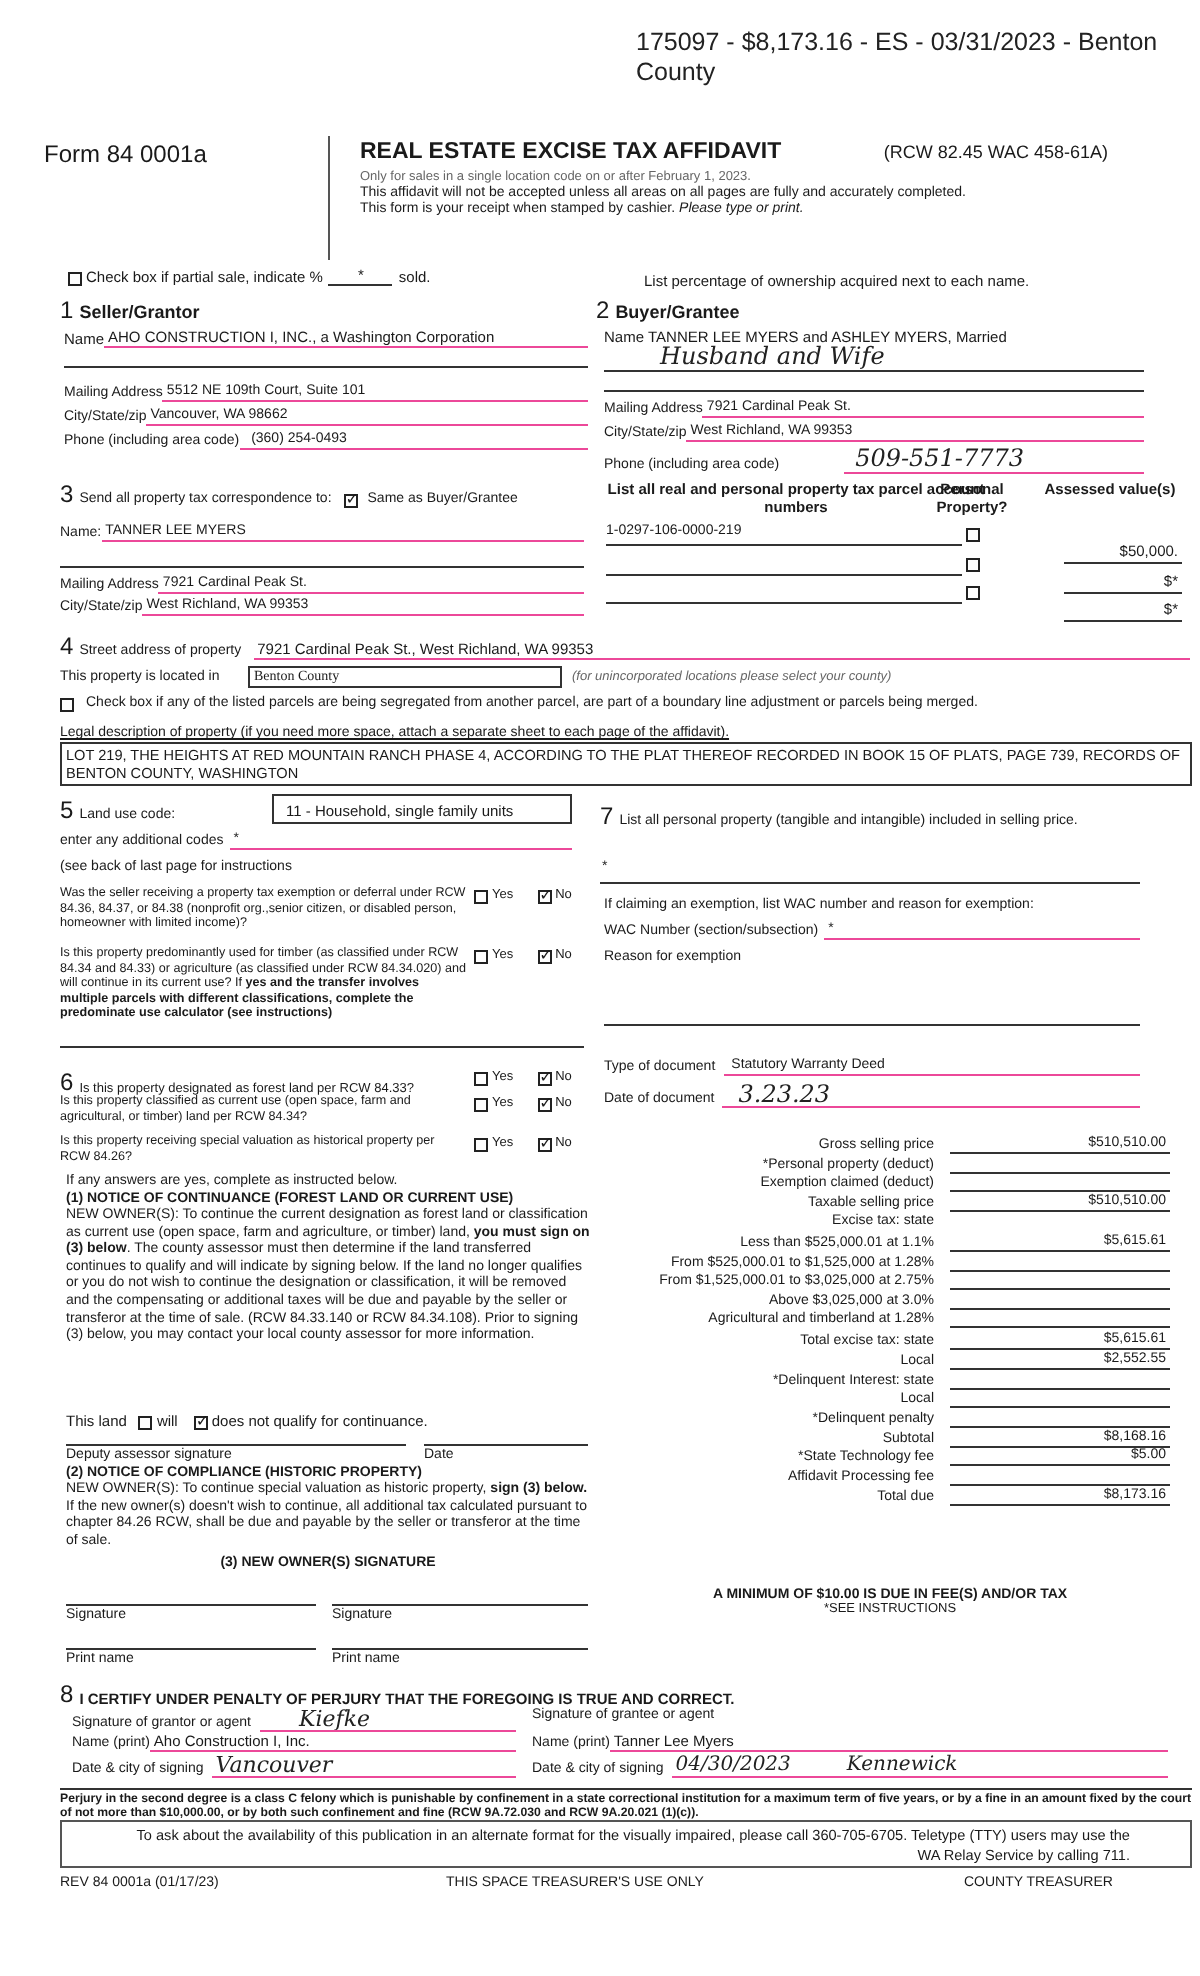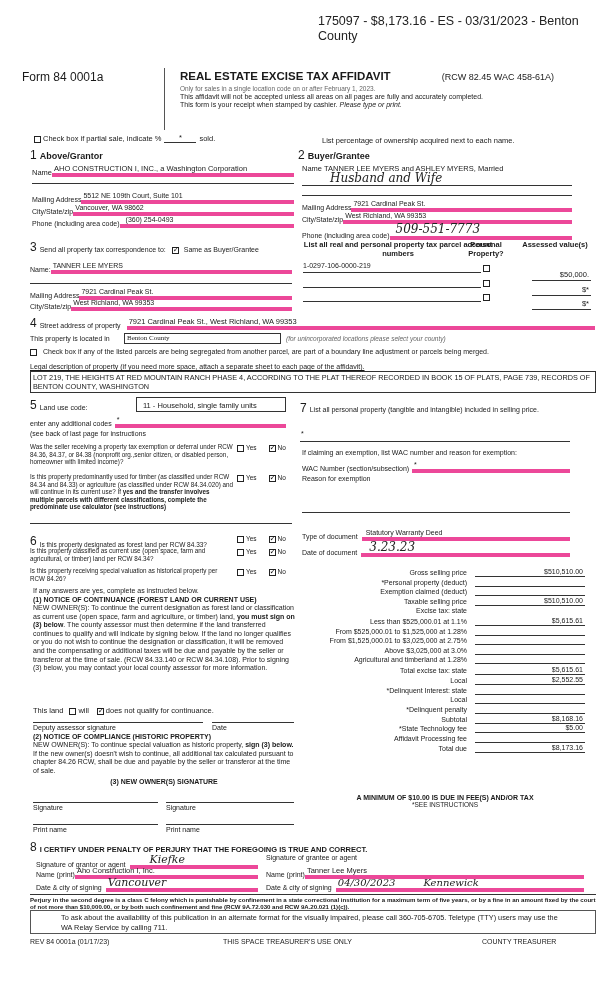--- a/index.html
+++ b/index.html
@@ -7,21 +7,21 @@
   body { font-family: "Liberation Sans", sans-serif; color: #1a1a1a; position: relative; font-size: 7px; line-height: 1.2; }
   .abs { position: absolute; }
   .ul { border-bottom: 1px solid #333; }
   .hand { font-family: "DejaVu Serif", serif; font-style: italic; color: #222; }
   .cb { display: inline-block; width: 7px; height: 7px; border: 1px solid #222; vertical-align: middle; position: relative; margin-right: 2px; }
   .cb.on::after { content: "✓"; position: absolute; left: 0px; top: -3px; font-size: 8px; line-height: 10px; }
   .b { font-weight: bold; }
   .sec-num { font-size: 12px; font-weight: normal; margin-right: 3px; }
   .row { position: absolute; display: flex; align-items: flex-end; }
   .lbl { white-space: nowrap; }
-  .fill { flex: 1; border-bottom: 4px solid #ec4899; padding-left: 2px; white-space: nowrap; overflow: hidden; }
+  .fill { flex: 1; border-bottom: 1px solid #ec4899; padding-left: 2px; white-space: nowrap; overflow: hidden; }
   .r { text-align: right; padding-right: 2px; }
   .tax-row { position: absolute; left: 300px; width: 290px; height: 11px; display: flex; align-items: flex-end; }
   .tax-lbl { width: 175px; text-align: right; padding-right: 8px; white-space: nowrap; }
   .tax-val { width: 110px; border-bottom: 1px solid #333; text-align: right; padding-right: 2px; }
   .para { position: absolute; font-size: 7px; line-height: 8.6px; }
 </style>
 </head>
 <body>
 
 <div class="abs" style="left:318px;top:14px;font-size:12.5px;color:#222;">175097 - $8,173.16 - ES - 03/31/2023 - Benton County</div>
@@ -43,21 +43,21 @@
 
 <div class="row" style="left:34px;top:133px;font-size:7.5px;">
   <span class="cb"></span>
   <span class="lbl">Check box if partial sale, indicate %</span>
   <span class="ul" style="width:32px;text-align:center;margin:0 3px;">*</span>
   <span class="lbl">sold.</span>
 </div>
 <div class="abs" style="left:322px;top:136px;font-size:7.5px;">List percentage of ownership acquired next to each name.</div>
 
 <div class="abs" style="left:30px;top:148px;font-size:9px;">
-  <span class="sec-num">1</span><b>Above/Grantor</b>
+  <span class="sec-num">1</span><b>Seller/Grantor</b>
 </div>
 <div class="row" style="left:32px;top:164px;width:262px;font-size:7.5px;">
   <span class="lbl">Name</span>
   <span class="fill">AHO CONSTRUCTION I, INC., a Washington Corporation</span>
 </div>
 <div class="abs ul" style="left:32px;top:183px;width:262px;"></div>
 <div class="row" style="left:32px;top:192px;width:262px;font-size:7px;">
   <span class="lbl">Mailing Address</span>
   <span class="fill">5512 NE 109th Court, Suite 101</span>
 </div>
@@ -82,21 +82,21 @@
 <div class="row" style="left:302px;top:200px;width:270px;font-size:7px;">
   <span class="lbl">Mailing Address</span>
   <span class="fill">7921 Cardinal Peak St.</span>
 </div>
 <div class="row" style="left:302px;top:212px;width:270px;font-size:7px;">
   <span class="lbl">City/State/zip</span>
   <span class="fill">West Richland, WA  99353</span>
 </div>
 <div class="row" style="left:302px;top:222px;width:270px;font-size:7px;">
   <span class="lbl">Phone (including area code)</span>
-  <span class="fill hand" style="font-size:12px;padding-left:6px;">509-551-7773</span>
+  <span class="fill hand" style="font-size:12px;padding-left:6px;margin-left:32px;">509-551-7773</span>
 </div>
 
 <div class="row" style="left:30px;top:240px;font-size:7px;">
   <span class="sec-num">3</span>
   <span class="lbl">Send all property tax correspondence to:</span>
   <span class="cb on" style="margin-left:6px;"></span>
   <span class="lbl" style="margin-left:3px;">Same as Buyer/Grantee</span>
 </div>
 <div class="row" style="left:30px;top:262px;width:262px;font-size:7px;">
   <span class="lbl">Name:</span>
@@ -357,17 +357,17 @@
   <span class="fill" style="font-size:7.5px;">Tanner Lee Myers</span>
 </div>
 <div class="row" style="left:266px;top:877px;width:318px;font-size:7px;">
   <span class="lbl">Date &amp; city of signing</span>
   <span class="fill hand" style="margin-left:4px;font-size:10px;line-height:11px;">
     <span>04/30/2023</span><span style="margin-left:28px;">Kennewick</span>
   </span>
 </div>
 
 <div class="abs b" style="left:30px;top:894px;width:566px;font-size:6.1px;line-height:7.4px;border-top:1px solid #333;padding-top:1px;">Perjury in the second degree is a class C felony which is punishable by confinement in a state correctional institution for a maximum term of five years, or by a fine in an amount fixed by the court of not more than $10,000.00, or by both such confinement and fine (RCW 9A.72.030 and RCW 9A.20.021 (1)(c)).</div>
-<div class="abs" style="left:30px;top:910px;width:566px;height:24px;border:1px solid #555;font-size:7.3px;line-height:9.5px;text-align:left;padding:2px 30px;">To ask about the availability of this publication in an alternate format for the visually impaired, please call 360-705-6705. Teletype (TTY) users may use the WA Relay Service by calling 711.</div>
+<div class="abs" style="left:30px;top:910px;width:566px;height:24px;border:1px solid #555;font-size:7.3px;line-height:9.5px;text-align:right;padding:2px 30px;">To ask about the availability of this publication in an alternate format for the visually impaired, please call 360-705-6705. Teletype (TTY) users may use the WA Relay Service by calling 711.</div>
 
 <div class="abs" style="left:30px;top:938px;font-size:7px;">REV 84 0001a (01/17/23)</div>
 <div class="abs" style="left:223px;top:938px;font-size:7px;">THIS SPACE TREASURER'S USE ONLY</div>
 <div class="abs" style="left:482px;top:938px;font-size:7px;">COUNTY TREASURER</div>
 
 </body></html>

